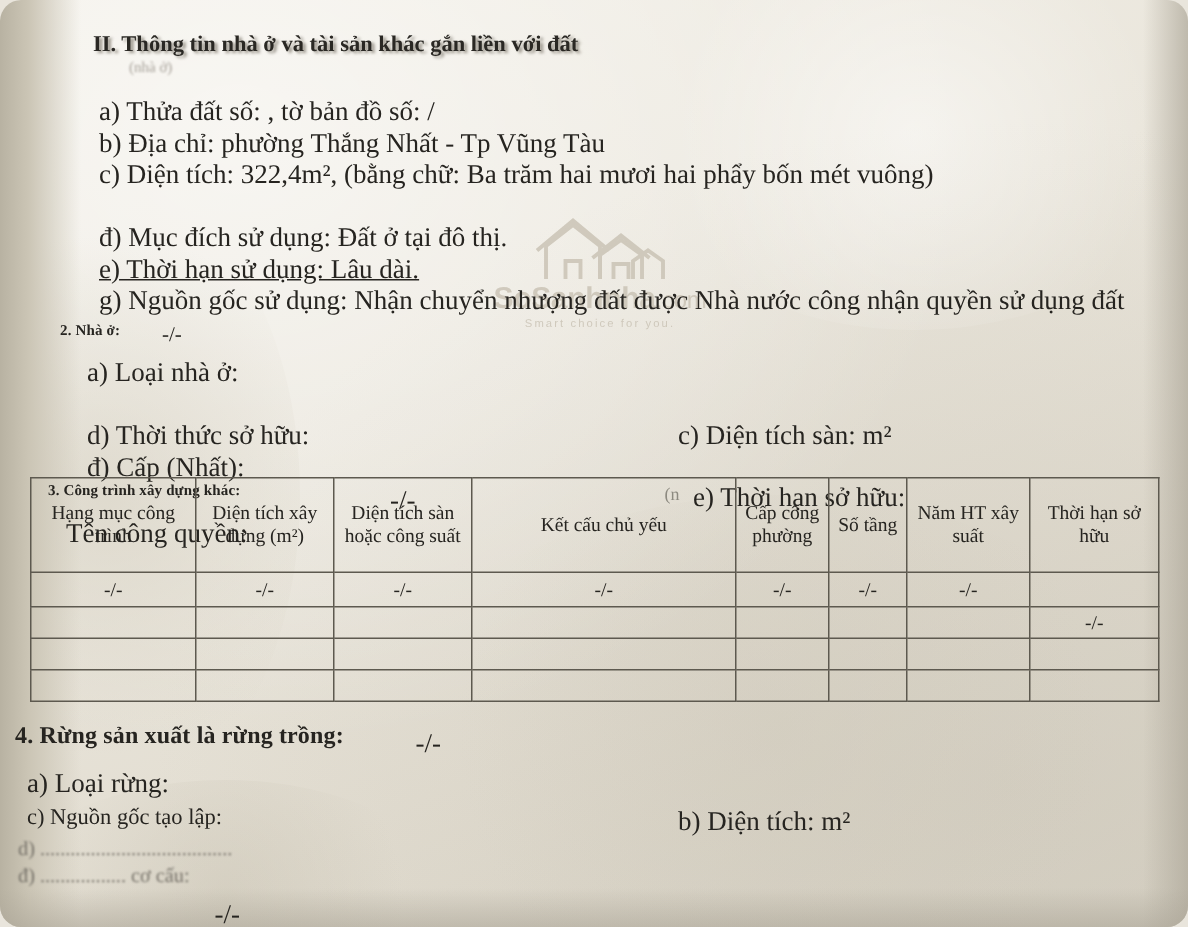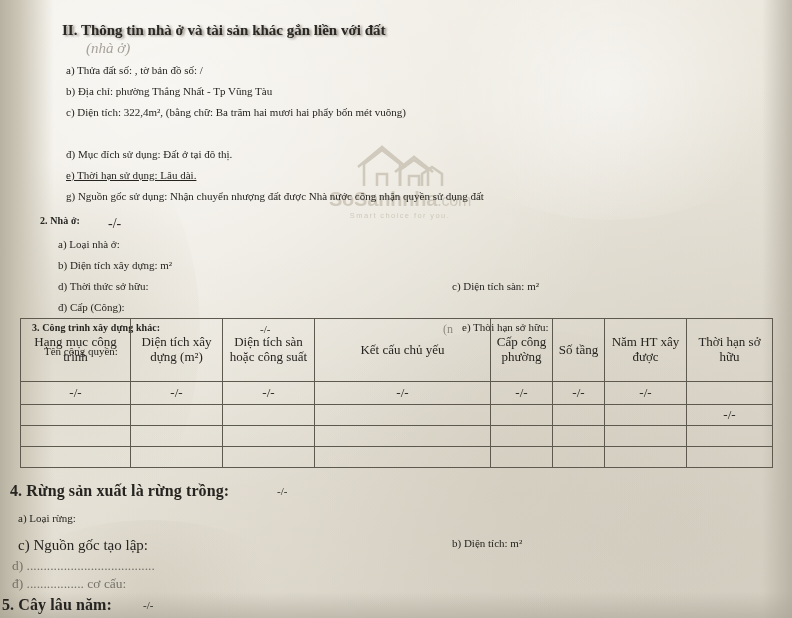--- a/index.html
+++ b/index.html
@@ -17,20 +17,21 @@
 
   #page {
     position: relative;
     width: 792px;
     height: 618px;
     background:
       radial-gradient(ellipse at 20% 15%, rgba(255,255,255,0.55), rgba(255,255,255,0) 55%),
       radial-gradient(ellipse at 85% 85%, rgba(198,192,178,0.45), rgba(255,255,255,0) 60%),
       linear-gradient(160deg, #f2efe7 0%, #eae6dc 40%, #e2ddd1 70%, #d9d4c7 100%);
     overflow: hidden;
+    border-radius: 14px;
   }
 
   
   .blotch {
     position: absolute;
     border-radius: 50%;
     pointer-events: none;
   }
   .b1 { left: -60px; top: 120px; width: 260px; height: 420px; background: radial-gradient(circle, rgba(210,204,188,0.55), rgba(210,204,188,0) 70%); }
   .b2 { left: 420px; top: -40px; width: 380px; height: 260px; background: radial-gradient(circle, rgba(255,255,255,0.5), rgba(255,255,255,0) 70%); }
@@ -69,21 +70,21 @@
   
   .h-section {
     position: absolute;
     font-weight: bold;
     font-size: 10px;
     letter-spacing: 0.1px;
     white-space: nowrap;
   }
   .line {
     position: absolute;
-    font-size: 11px;
+    font-size: 18px;
     white-space: nowrap;
   }
   .smudge {
     color: #8d8a80;
     filter: blur(0.45px);
   }
 
   
   #title-wrap { position: absolute; left: 62px; top: 22px; }
   #title-ghost {
@@ -98,25 +99,24 @@
   #title-main {
     position: relative;
     font-weight: bold;
     font-size: 15px;
     color: #2a2824;
     white-space: nowrap;
   }
   #title-sub {
     position: absolute;
     left: 86px; top: 40px;
-    font-size: 15px;
+    font-size: 10px;
     color: #a7a29a;
     filter: blur(0.6px);
     white-space: nowrap;
-    font-style: italic;
   }
 
   
   #watermark {
     position: absolute;
     left: 300px;
     top: 140px;
     width: 200px;
     text-align: center;
     pointer-events: none;
@@ -212,23 +212,22 @@
     <div class="line" style="left:66px; top:85px;">b) Địa chỉ: phường Thắng Nhất - Tp Vũng Tàu</div>
     <div class="line" style="left:66px; top:106px;">c) Diện tích: 322,4m², (bằng chữ: Ba trăm hai mươi hai phẩy bốn mét vuông)</div>
     <div class="line" style="left:66px; top:148px;">đ) Mục đích sử dụng: Đất ở tại đô thị.</div>
     <div class="line" style="left:66px; top:169px;text-decoration:underline;">e) Thời hạn sử dụng: Lâu dài.</div>
     <div class="line" style="left:66px; top:190px;">g) Nguồn gốc sử dụng: Nhận chuyển nhượng đất được Nhà nước công nhận quyền sử dụng đất</div>
 
     <div class="h-section" style="left:40px; top:215px;">2. Nhà ở:</div>
     <div class="line" style="left:108px; top:216px; font-size:14px;">-/-</div>
 
     <div class="line" style="left:58px; top:238px;">a) Loại nhà ở:</div>
-    <div class="line" style="left:58px; top:259px;">b) Diện tích xây dựng: m²</div>
     <div class="line" style="left:58px; top:280px;">d) Thời thức sở hữu:</div>
-    <div class="line" style="left:58px; top:301px;">đ) Cấp (Công):</div>
+    <div class="line" style="left:58px; top:301px;">đ) Cấp (Nhất):</div>
     <div class="line" style="left:452px; top:280px;">c) Diện tích sàn: m²</div>
 
     <div class="h-section" style="left:32px; top:322px;">3. Công trình xây dựng khác:</div>
     <div class="line" style="left:260px; top:323px;">-/-</div>
     <div class="line" style="left:44px; top:345px;">Tên công quyền:</div>
     <div class="line smudge" style="left:443px; top:322px; font-size:12px;">(n</div>
     <div class="line" style="left:462px; top:321px;">e) Thời hạn sở hữu:</div>
 
     <table id="tbl">
       <colgroup>
@@ -242,21 +241,21 @@
         <col style="width:86px">
       </colgroup>
       <thead>
         <tr>
           <td class="hdr-ml">Hạng mục công trình</td>
           <td class="hdr-ml">Diện tích xây dựng (m²)</td>
           <td class="hdr-ml">Diện tích sàn hoặc công suất</td>
           <td class="hdr-ml">Kết cấu chủ yếu</td>
           <td class="hdr-ml">Cấp công phường</td>
           <td class="hdr-ml">Số tầng</td>
-          <td class="hdr-ml">Năm HT xây được</td>
+          <td class="hdr-ml">Năm HT xây suất</td>
           <td class="hdr-ml">Thời hạn sở hữu</td>
         </tr>
       </thead>
       <tbody>
         <tr class="r1">
           <td>-/-</td>
           <td>-/-</td>
           <td>-/-</td>
           <td>-/-</td>
           <td>-/-</td>
@@ -300,17 +299,16 @@
     <div class="h-section" style="left:10px; top:482px; font-size:16px;">4. Rừng sản xuất là rừng trồng:</div>
     <div class="line" style="left:277px; top:485px;">-/-</div>
 
     <div class="line" style="left:18px; top:512px;">a) Loại rừng:</div>
     <div class="line" style="left:18px; top:537px; font-size:15px;">c) Nguồn gốc tạo lập:</div>
     <div class="line" style="left:452px; top:537px;">b) Diện tích: m²</div>
 
     <div class="scribble" style="left:12px; top:558px;">d) ......................................</div>
     <div class="scribble" style="left:12px; top:576px;">đ) ................. cơ cấu:</div>
 
-    <div class="h-section" style="left:2px; top:596px; font-size:16px;">5. Cây lâu năm:</div>
     <div class="line" style="left:143px; top:599px;">-/-</div>
 
   </div>
 </div>
 
 </body></html>

